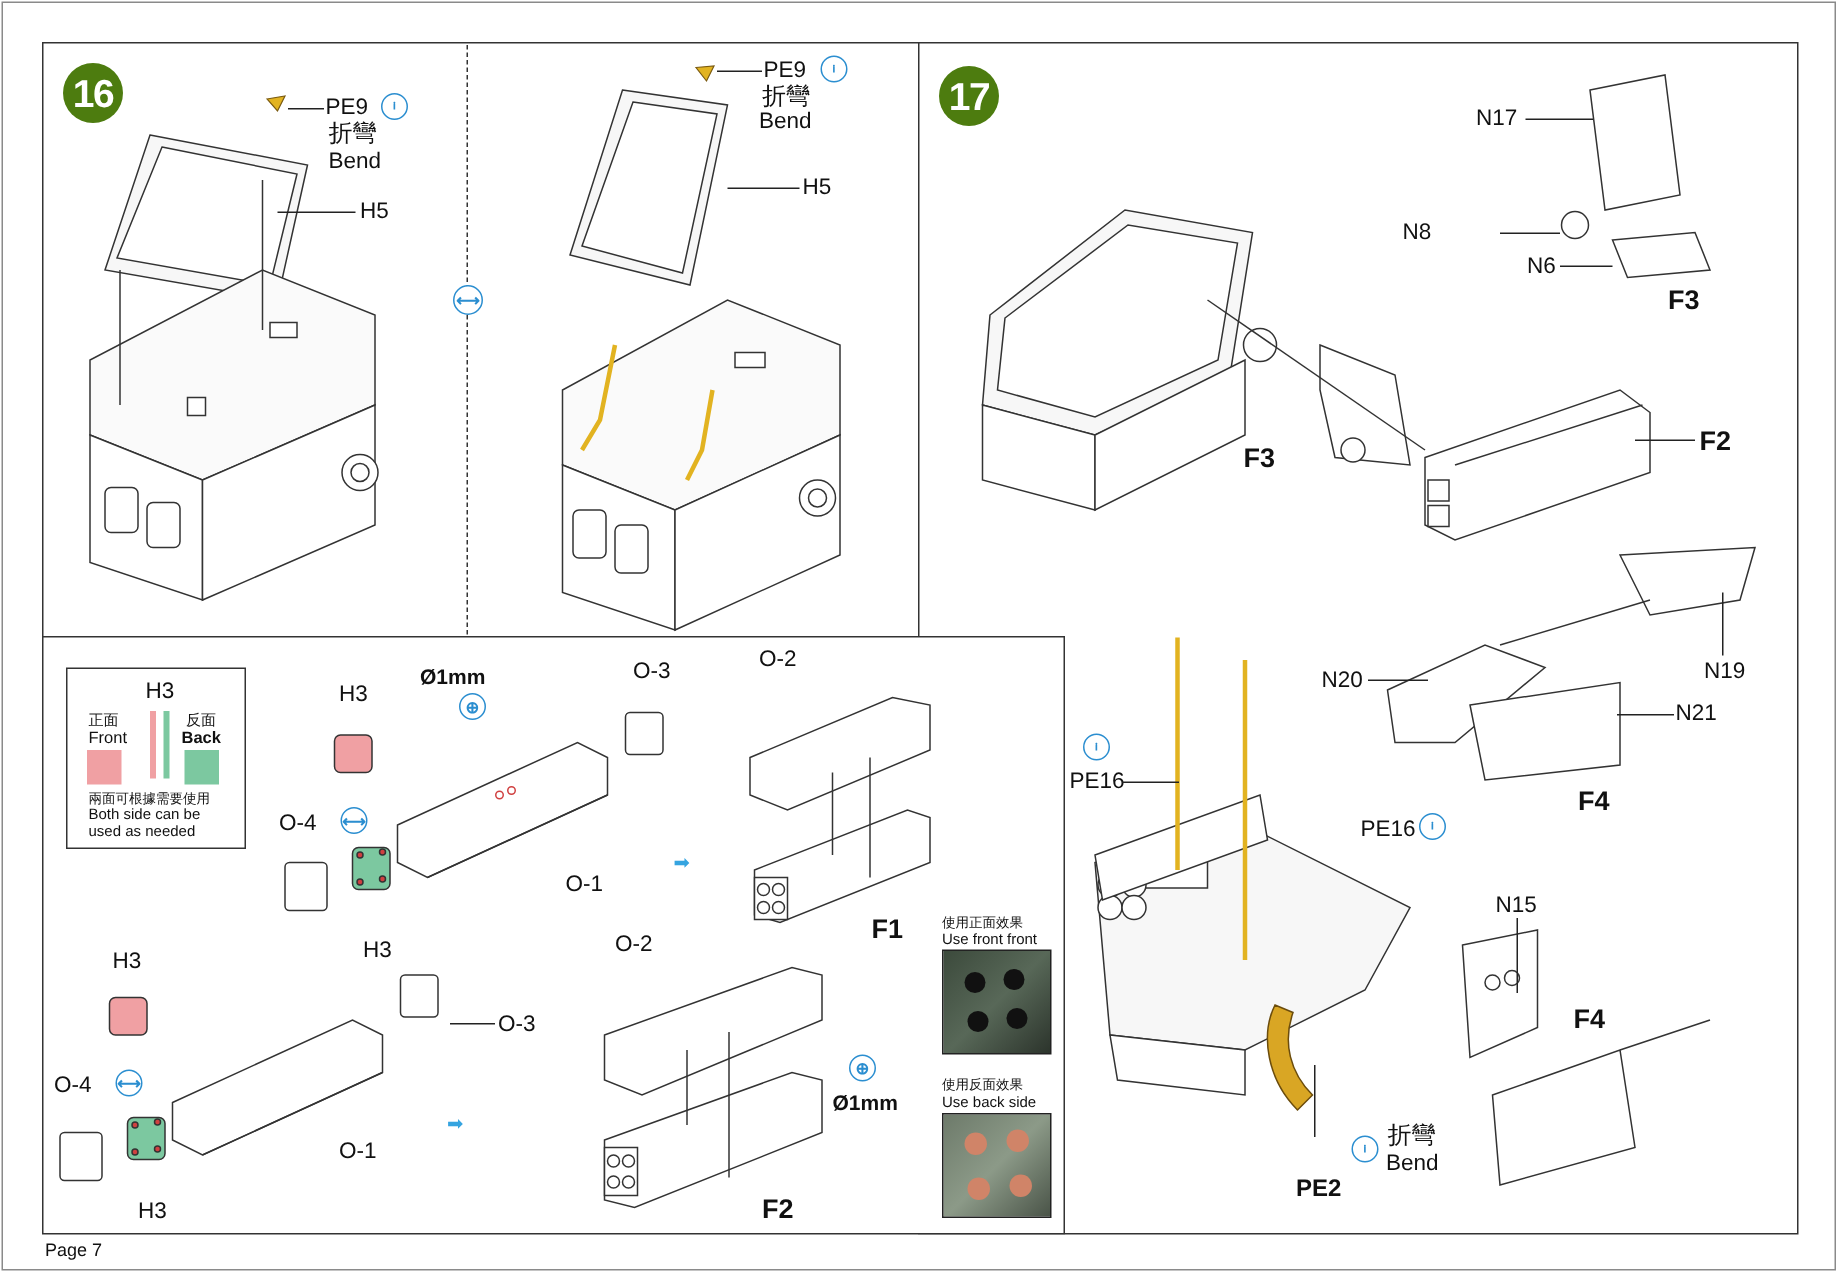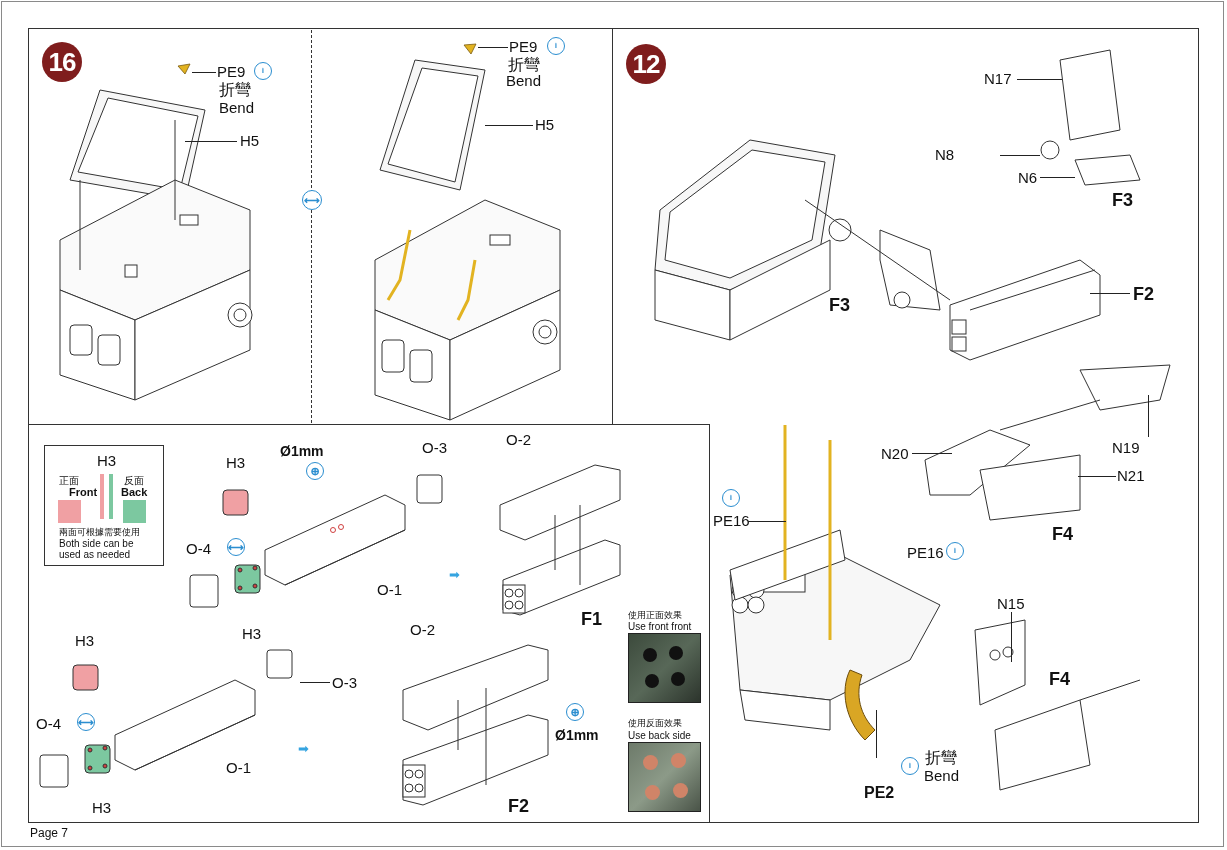--- a/index.html
+++ b/index.html
@@ -1,20 +1,20 @@
 <!DOCTYPE html>
 <html><head>
 <meta charset="utf-8">
 <style>
   html,body{margin:0;padding:0;background:#ffffff;}
   body{width:1227px;height:850px;position:relative;overflow:hidden;font-family:"Liberation Sans",sans-serif;color:#111;}
   .page-border{position:absolute;left:1px;top:1px;width:1223px;height:846px;border:1px solid #8a8a8a;box-sizing:border-box;}
   .panel{position:absolute;border:1.5px solid #333;box-sizing:border-box;background:#fff;}
   .dash-divider{position:absolute;border-left:1.5px dashed #333;}
-  .step-badge{position:absolute;width:40px;height:40px;border-radius:50%;background:#7f1d1d;color:#fff;font-weight:bold;font-size:26px;display:flex;align-items:center;justify-content:center;letter-spacing:-1px;font-family:"Liberation Sans",sans-serif;}
+  .step-badge{position:absolute;width:40px;height:40px;border-radius:50%;background:#4d7c0f;color:#fff;font-weight:bold;font-size:26px;display:flex;align-items:center;justify-content:center;letter-spacing:-1px;font-family:"Liberation Sans",sans-serif;}
   .lbl{position:absolute;font-size:15px;line-height:1;white-space:nowrap;}
   .lbl.bold{font-weight:bold;font-size:18px;}
   .lbl.cn{font-size:16px;}
   .lbl.sm{font-size:10px;font-weight:normal;}
   .lead{position:absolute;height:1px;background:#222;}
   .vlead{position:absolute;width:1px;background:#222;}
   .icon-circle{position:absolute;width:18px;height:18px;border:1.5px solid #2b8ed0;border-radius:50%;box-sizing:border-box;display:flex;align-items:center;justify-content:center;color:#2b8ed0;font-size:11px;font-weight:bold;background:#fff;}
   .blue-arrow{position:absolute;color:#35a4e0;font-size:13px;}
   svg.draw{position:absolute;overflow:visible;}
   .legend-box{position:absolute;left:44px;top:445px;width:120px;height:121px;border:1.5px solid #333;box-sizing:border-box;background:#fff;}
@@ -82,21 +82,21 @@
 </svg>
 <div class="lead" style="left:478px;top:47px;width:30px;"></div>
 <div class="lbl" style="left:509px;top:39px;">PE9</div>
 <div class="icon-circle" style="left:547px;top:37px;">ⁱ</div>
 <div class="lbl cn" style="left:508px;top:57px;">折彎</div>
 <div class="lbl" style="left:506px;top:73px;">Bend</div>
 <div class="lead" style="left:485px;top:125px;width:48px;"></div>
 <div class="lbl" style="left:535px;top:117px;">H5</div>
 
 <div class="panel" style="left:612px;top:28px;width:587px;height:795px;"></div>
-<div class="step-badge" style="left:626px;top:44px;">12</div>
+<div class="step-badge" style="left:626px;top:44px;">17</div>
 
 <svg class="draw" style="left:640px;top:100px;" width="540" height="700" viewBox="0 0 540 700">
   <g fill="#fff" stroke="#333" stroke-width="1">
 
     <polygon points="20,110 110,40 195,55 180,150 90,190 15,170" fill="#f7f7f7"></polygon>
     <polygon points="30,112 112,50 185,62 172,140 90,178 25,160"></polygon>
     <polygon points="15,170 90,190 90,240 15,220"></polygon>
     <polygon points="90,190 190,140 190,190 90,240"></polygon>
     <circle cx="200" cy="130" r="11"></circle>
 
@@ -146,21 +146,21 @@
 <div class="lead" style="left:1000px;top:155px;width:40px;"></div>
 <div class="lbl" style="left:1018px;top:170px;">N6</div>
 <div class="lead" style="left:1040px;top:177px;width:35px;"></div>
 <div class="lbl bold" style="left:1112px;top:191px;">F3</div>
 
 <div class="lbl bold" style="left:829px;top:296px;">F3</div>
 <div class="lbl bold" style="left:1133px;top:285px;">F2</div>
 <div class="lead" style="left:1090px;top:293px;width:40px;"></div>
 
 <div class="vlead" style="left:1148px;top:395px;height:42px;"></div>
-<div class="lbl" style="left:1112px;top:440px;">N19</div>
+<div class="lbl" style="left:1136px;top:440px;">N19</div>
 <div class="lbl" style="left:881px;top:446px;">N20</div>
 <div class="lead" style="left:912px;top:453px;width:40px;"></div>
 <div class="lbl" style="left:1117px;top:468px;">N21</div>
 <div class="lead" style="left:1078px;top:476px;width:38px;"></div>
 <div class="lbl bold" style="left:1052px;top:525px;">F4</div>
 
 <div class="icon-circle" style="left:722px;top:489px;">ⁱ</div>
 <div class="lbl" style="left:713px;top:513px;">PE16</div>
 <div class="lead" style="left:748px;top:521px;width:38px;"></div>
 <div class="lbl" style="left:907px;top:545px;">PE16</div>
@@ -174,21 +174,21 @@
 <div class="lbl bold" style="left:864px;top:761px;font-size:16px;margin-top:24px;">PE2</div>
 <div class="icon-circle" style="left:901px;top:757px;">ⁱ</div>
 <div class="lbl cn" style="left:925px;top:750px;">折彎</div>
 <div class="lbl" style="left:924px;top:768px;">Bend</div>
 
 <div class="panel" style="left:28px;top:424px;width:682px;height:399px;"></div>
 
 <div class="legend-box">
   <div class="lbl" style="left:52px;top:7px;font-size:15px;">H3</div>
   <div class="lbl sm" style="left:14px;top:30px;">正面</div>
-  <div class="lbl" style="left:24px;top:41px;font-size:11px;font-weight:bold;">Front</div>
+  <div class="lbl" style="left:14px;top:41px;font-size:11px;font-weight:normal;">Front</div>
   <div class="swatch" style="left:13px;top:54px;background:#f0a0a3;"></div>
   <div style="position:absolute;left:55px;top:28px;width:5px;height:45px;border-left:4px solid #f0a0a3;border-right:4px solid #7cc8a0;"></div>
   <div class="lbl sm" style="left:79px;top:30px;">反面</div>
   <div class="lbl" style="left:76px;top:41px;font-size:11px;font-weight:bold;">Back</div>
   <div class="swatch" style="left:78px;top:54px;background:#7cc8a0;"></div>
   <div class="lbl sm" style="left:14px;top:82px;font-size:9px;">兩面可根據需要使用</div>
   <div class="lbl sm" style="left:14px;top:93px;">Both side can be</div>
   <div class="lbl sm" style="left:14px;top:104px;">used as needed</div>
 </div>
 

